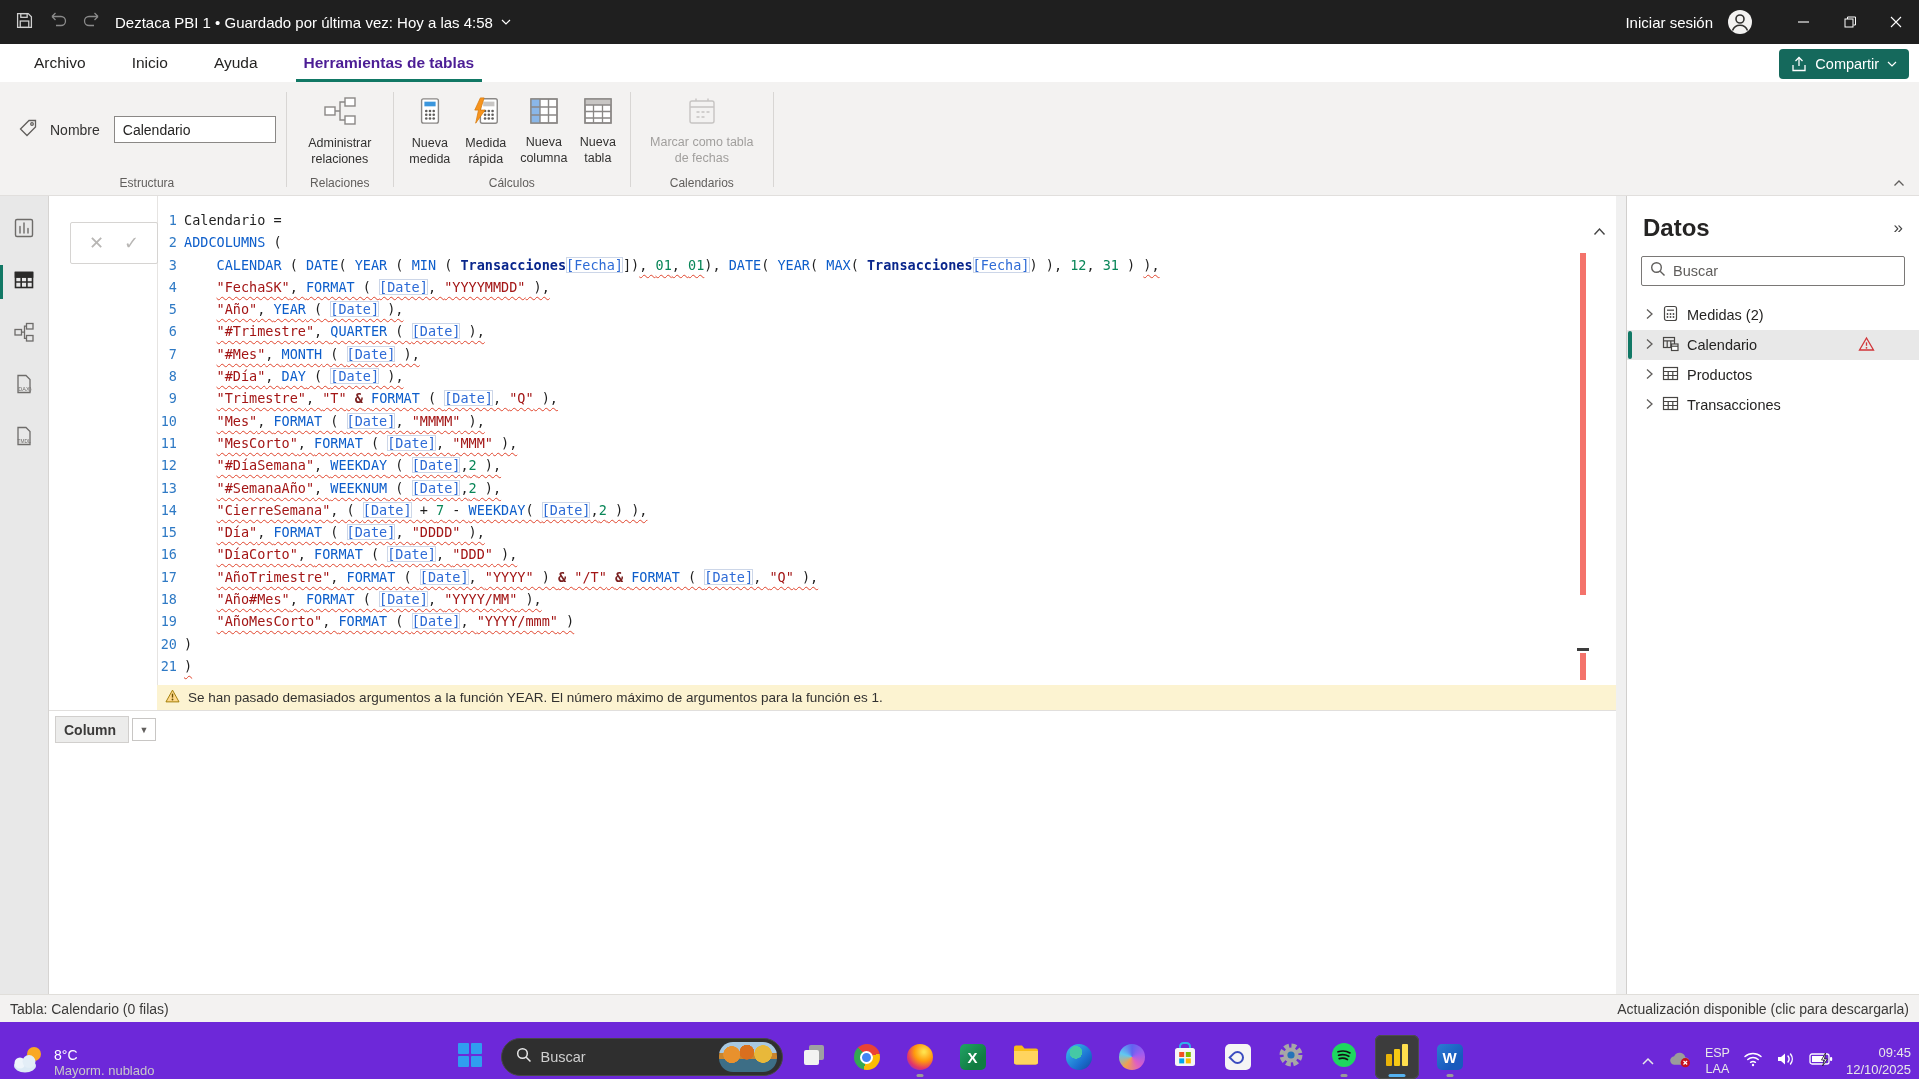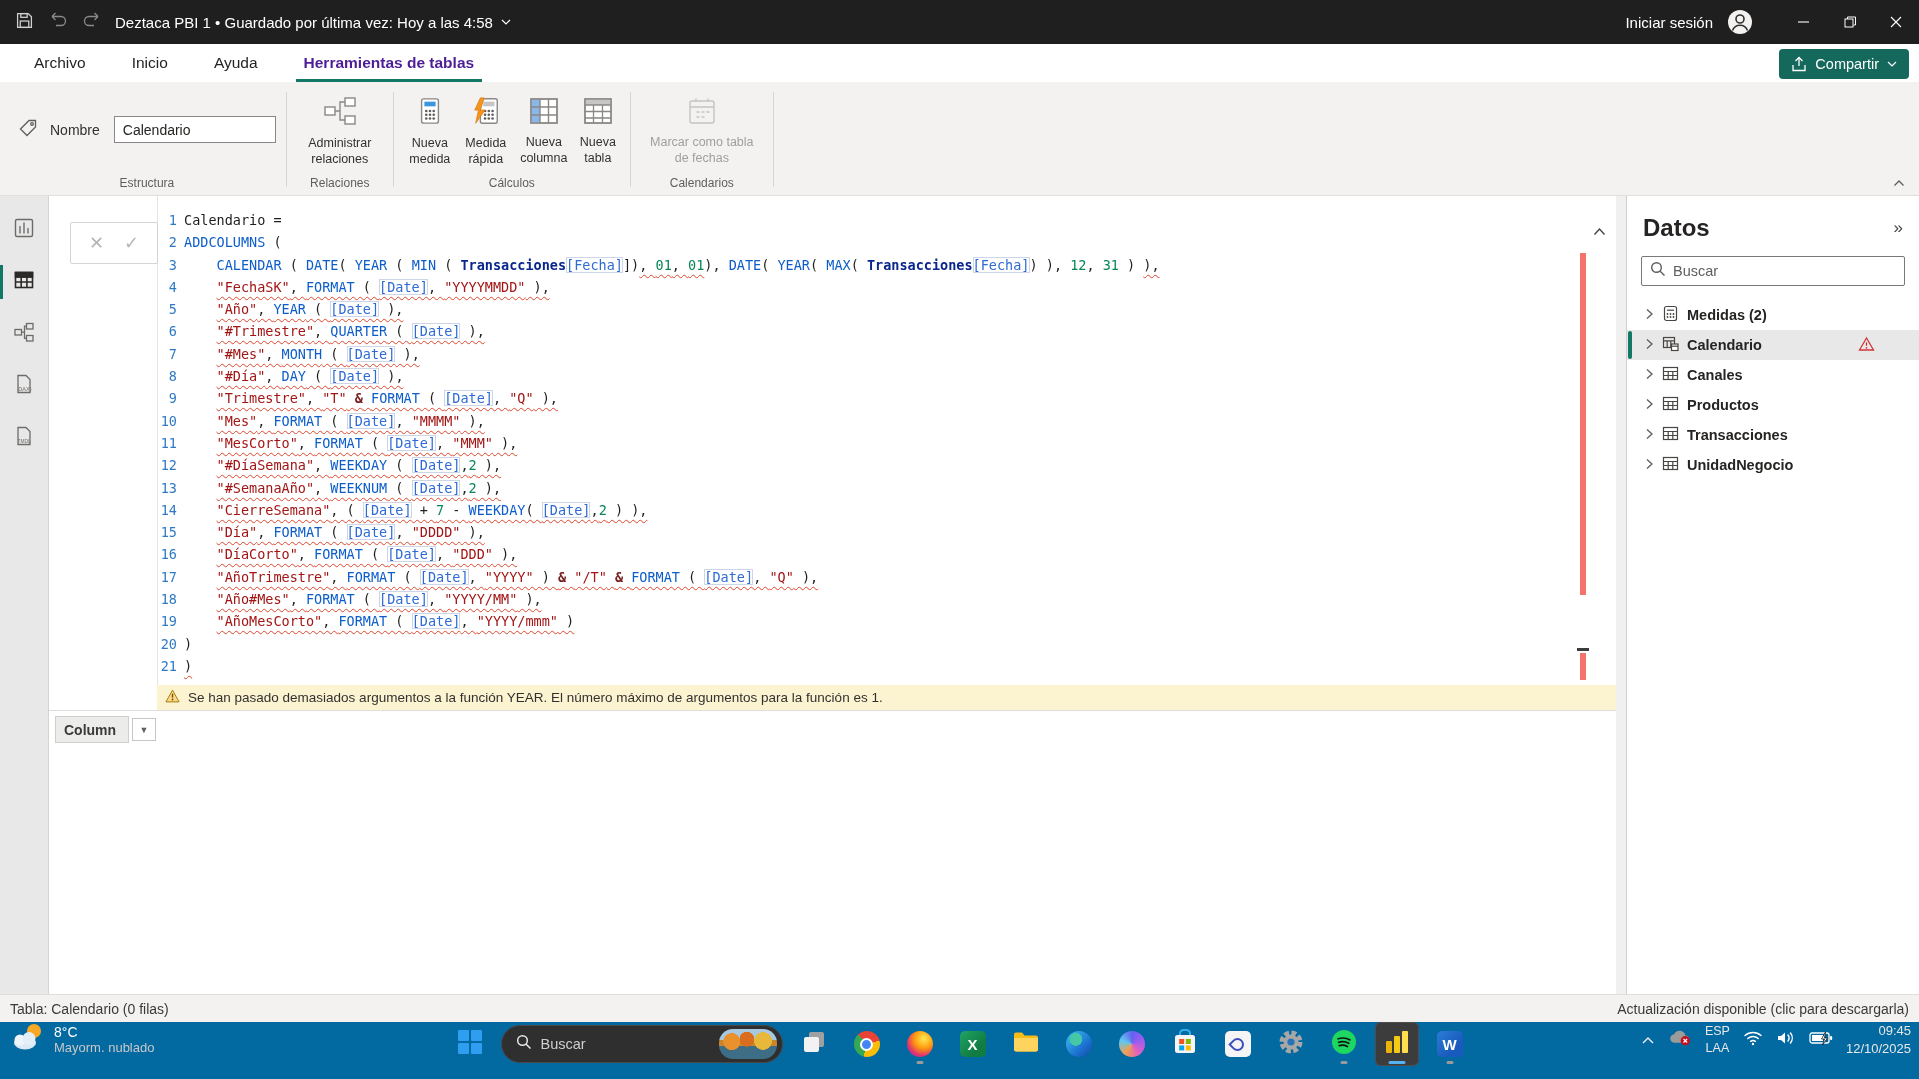--- a/index.html
+++ b/index.html
@@ -68,31 +68,31 @@
   .col-dd { width:24px; height:23px; background:#fff; border:1px solid #c8c6c4; margin-left:3px; display:flex; align-items:center; justify-content:center; font-size:9px; color:#605e5c; }
 
   #data-panel { flex:1; background:#fff; border-left:1px solid #d1cfcd; display:flex; flex-direction:column; }
   #dp-header { padding:18px 16px 12px; display:flex; align-items:center; }
   #dp-title { font-size:24px; font-weight:700; color:#252423; }
   #dp-collapse { margin-left:auto; font-size:17px; color:#444; }
   #dp-search { margin:2px 14px 0; height:30px; border:1px solid #7a7876; border-radius:2px; display:flex; align-items:center; gap:7px; padding:0 8px; }
   #dp-search input { border:none; outline:none; flex:1; font-family:inherit; font-size:14.5px; color:#252423; }
   #dp-search input::placeholder { color:#605e5c; }
   #data-tree { margin-top:14px; }
-  .tree-row { height:30px; display:flex; align-items:center; gap:5px; padding-left:14px; font-size:14.5px; color:#252423; position:relative;font-weight:bold; }
+  .tree-row { height:30px; display:flex; align-items:center; gap:5px; padding-left:14px; font-size:14.5px; color:#252423; position:relative; }
   .tree-row.selected { background:#e8e8e8; }
   .tree-row.selected::before { content:''; position:absolute; left:1px; top:1px; bottom:1px; width:4px; background:#117865; border-radius:2px; }
   .tree-warn { position:absolute; right:44px; top:6px; }
   .tree-label { margin-left:3px; }
 
   
   #status-bar { height:28px; background:#f3f2f1; border-top:1px solid #e0deda; display:flex; align-items:center; justify-content:space-between; padding:0 10px; font-size:14px; color:#3b3a39; }
 
   
-  #taskbar { height:57px; background:#0369a1; position:relative; display:flex; align-items:flex-start; }
+  #taskbar { height:57px; background:#6d28d9; position:relative; display:flex; align-items:flex-end; }
   #weather { position:absolute; left:12px; display:flex; align-items:center; gap:8px; }
   #weather .wtemp { font-size:14px; color:#fff; }
   #weather .wcond { font-size:13px; color:#c8c8c8; }
   #taskbar-apps { margin:0 auto; display:flex; align-items:center; gap:9px; }
   .app-slot { width:44px; height:44px; border-radius:6px; display:flex; align-items:center; justify-content:center; position:relative; }
   .app-slot.active { background:#3c3c3c; box-shadow:inset 0 0 0 1px #4d4d4d; }
   .run-dot { position:absolute; bottom:2px; left:50%; transform:translateX(-50%); width:7px; height:3px; border-radius:2px; background:#9a9a9a; }
   .run-dot.active { width:17px; background:#55b2f0; }
   #search-pill { width:282px; height:38px; border-radius:19px; background:#2f2f2f; border:1px solid #474747; display:flex; align-items:center; gap:9px; padding:0 5px 0 14px; }
   #search-pill .sp-label { flex:1; font-size:14.5px; color:#cfcfcf; }
@@ -433,51 +433,31 @@
             </svg></span>
         </div>
         <div class="tree-row">
           <span><svg width="16" height="16" viewBox="0 0 16 16" fill="none" stroke="#605e5c" stroke-width="1.3">
               <path d="M6 3.5 11 8l-5 4.5"></path>
             </svg></span>
           <span><svg width="17" height="17" viewBox="0 0 17 17" fill="none" stroke="#484644" stroke-width="1.2">
               <rect x="1.5" y="2.5" width="14" height="12"></rect>
               <path d="M1.5 6.5h14M1.5 10.5h14M6.2 6.5v8M10.8 6.5v8"></path>
             </svg></span>
-          <span class="tree-label">Canales</span>
-        </div>
-        <div class="tree-row">
-          <span><svg width="16" height="16" viewBox="0 0 16 16" fill="none" stroke="#605e5c" stroke-width="1.3">
-              <path d="M6 3.5 11 8l-5 4.5"></path>
-            </svg></span>
-          <span><svg width="17" height="17" viewBox="0 0 17 17" fill="none" stroke="#484644" stroke-width="1.2">
-              <rect x="1.5" y="2.5" width="14" height="12"></rect>
-              <path d="M1.5 6.5h14M1.5 10.5h14M6.2 6.5v8M10.8 6.5v8"></path>
-            </svg></span>
           <span class="tree-label">Productos</span>
         </div>
         <div class="tree-row">
           <span><svg width="16" height="16" viewBox="0 0 16 16" fill="none" stroke="#605e5c" stroke-width="1.3">
               <path d="M6 3.5 11 8l-5 4.5"></path>
             </svg></span>
           <span><svg width="17" height="17" viewBox="0 0 17 17" fill="none" stroke="#484644" stroke-width="1.2">
               <rect x="1.5" y="2.5" width="14" height="12"></rect>
               <path d="M1.5 6.5h14M1.5 10.5h14M6.2 6.5v8M10.8 6.5v8"></path>
             </svg></span>
           <span class="tree-label">Transacciones</span>
-        </div>
-        <div class="tree-row">
-          <span><svg width="16" height="16" viewBox="0 0 16 16" fill="none" stroke="#605e5c" stroke-width="1.3">
-              <path d="M6 3.5 11 8l-5 4.5"></path>
-            </svg></span>
-          <span><svg width="17" height="17" viewBox="0 0 17 17" fill="none" stroke="#484644" stroke-width="1.2">
-              <rect x="1.5" y="2.5" width="14" height="12"></rect>
-              <path d="M1.5 6.5h14M1.5 10.5h14M6.2 6.5v8M10.8 6.5v8"></path>
-            </svg></span>
-          <span class="tree-label">UnidadNegocio</span>
         </div>
       </div>
   </aside>
 </div>
 
 <footer id="status-bar">
   <span>Tabla: Calendario (0 filas)</span>
   <span>Actualización disponible (clic para descargarla)</span>
 </footer>
 

